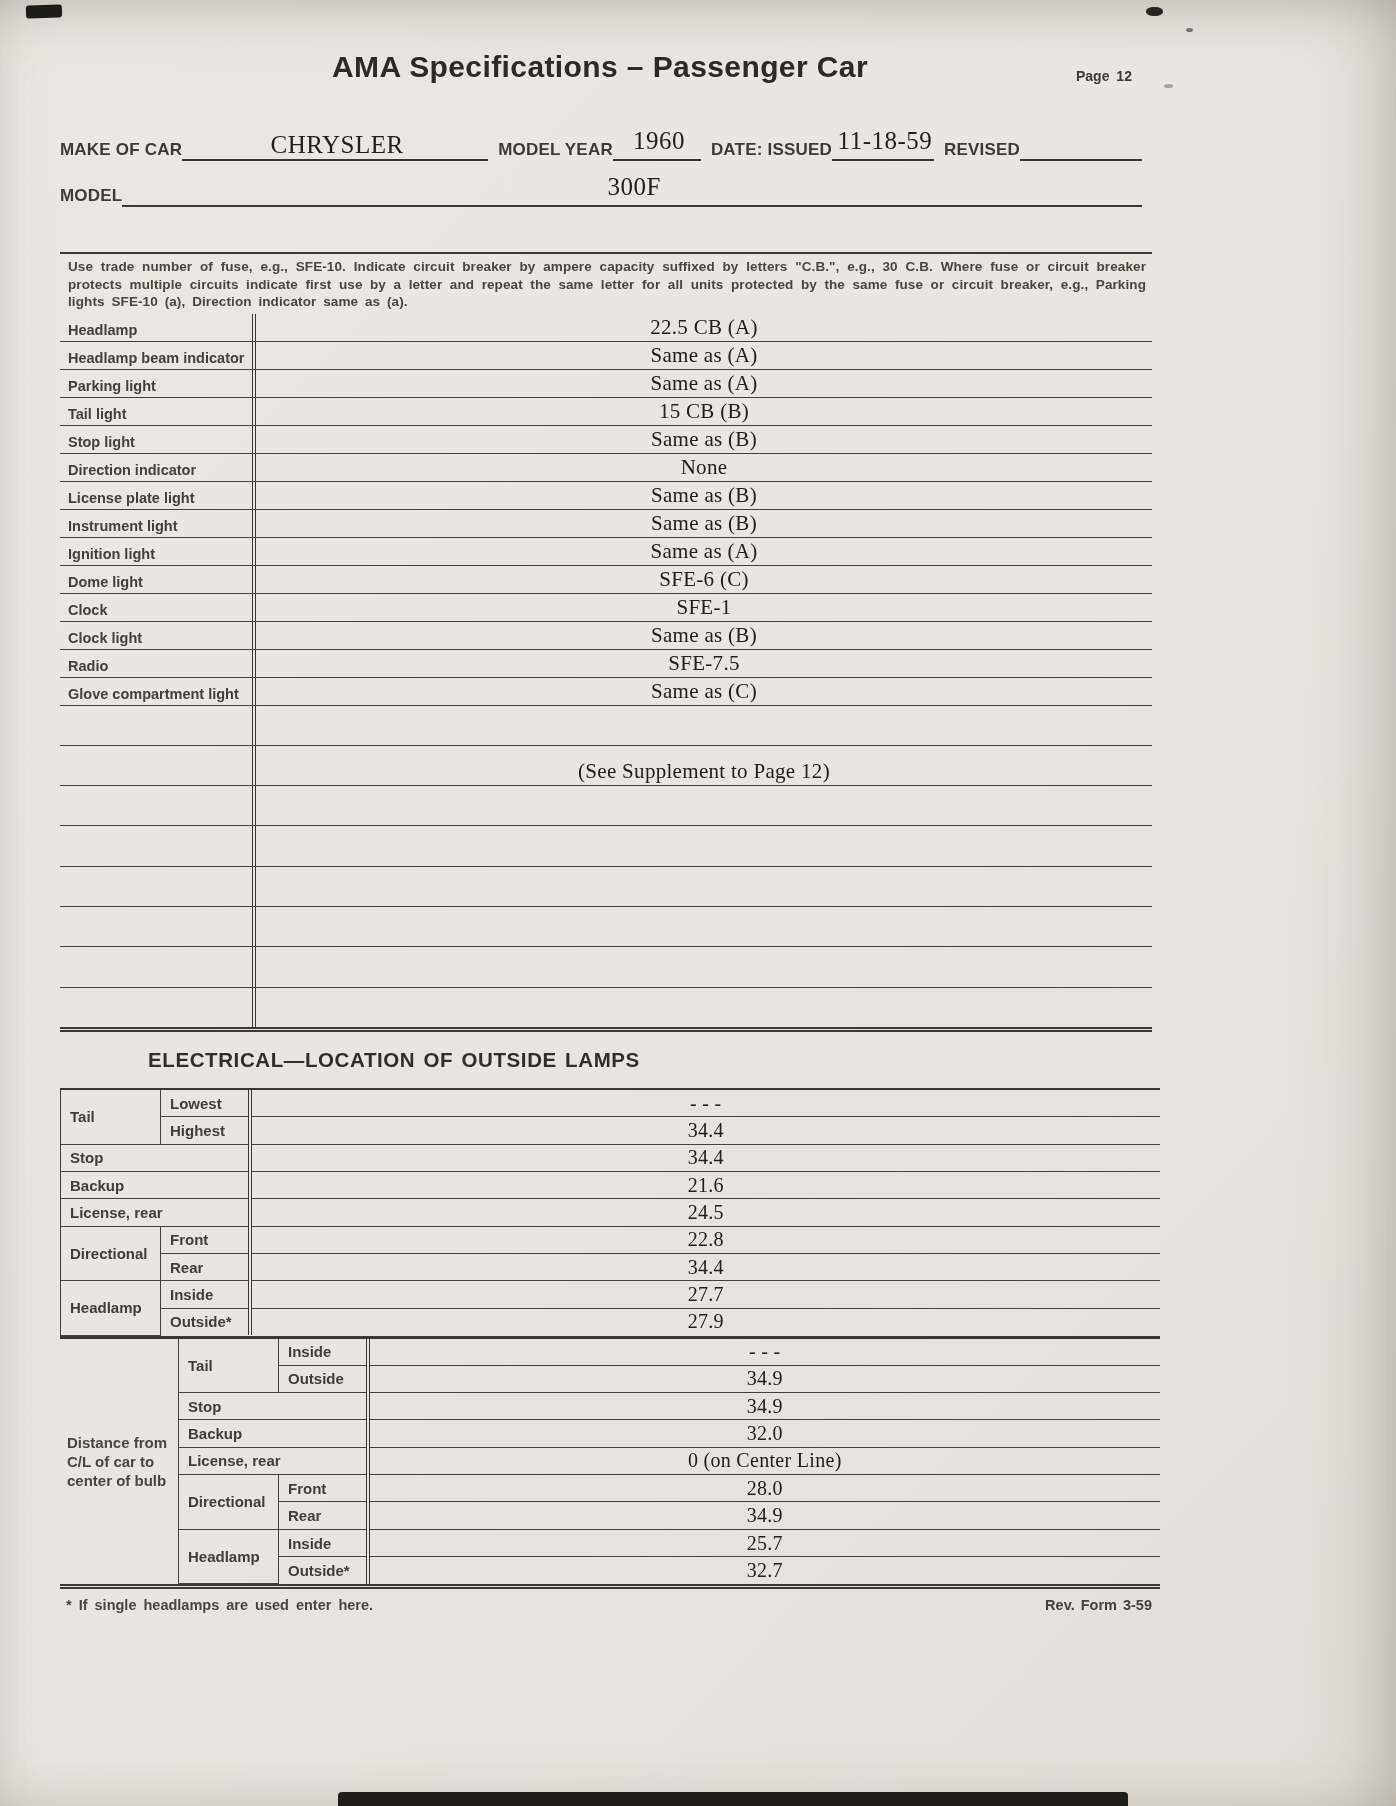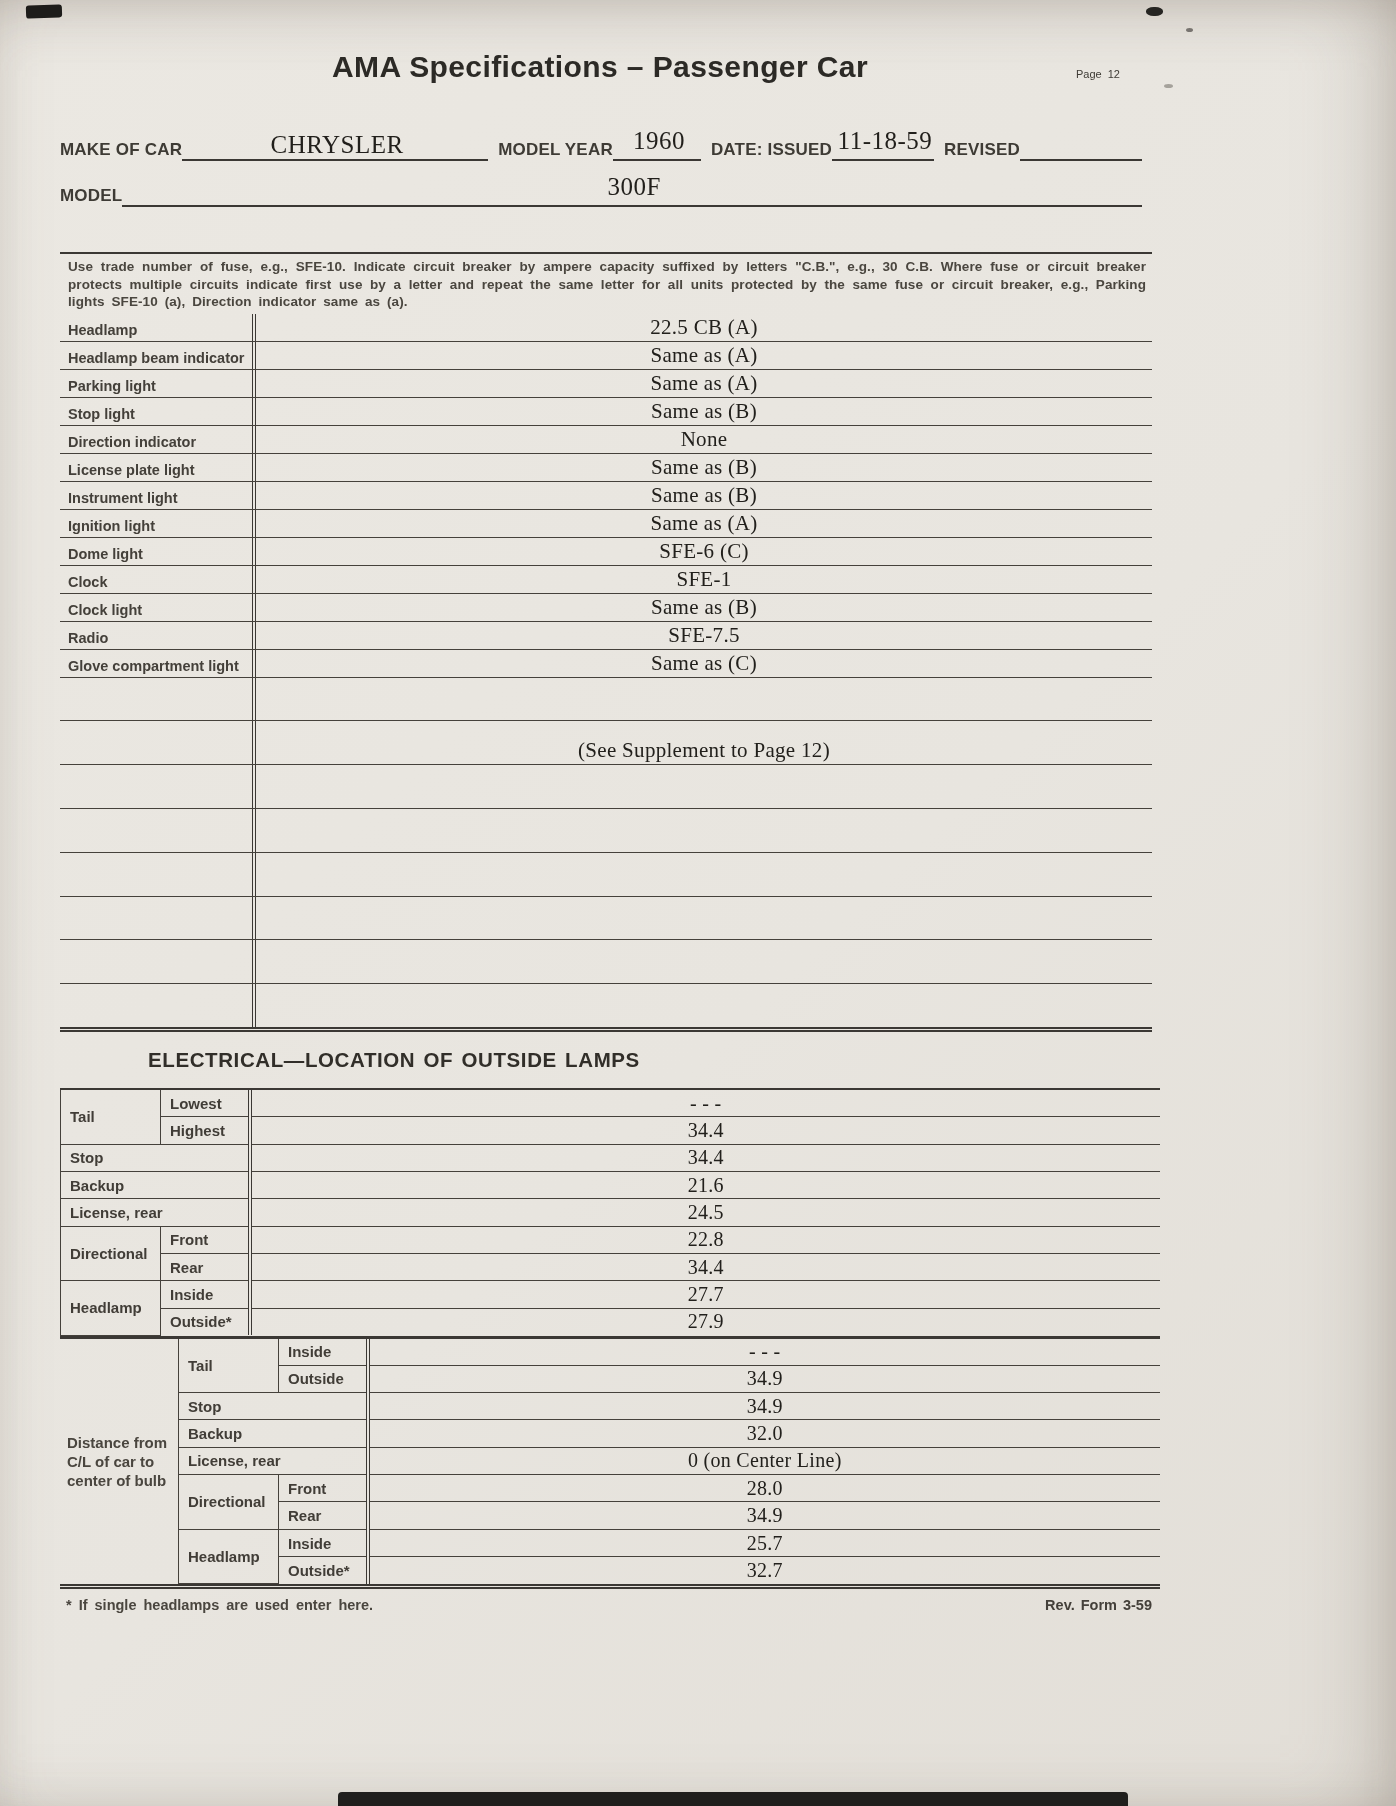--- a/index.html
+++ b/index.html
@@ -16,21 +16,21 @@
       inset 35px 0 80px -58px rgba(118,106,92,.20),
       inset 0 -25px 60px -45px rgba(118,106,92,.25);
   }
   .abs{position:absolute;}
 
   
   .title{
     left:100px;top:50px;width:1000px;text-align:center;
     font-size:30px;font-weight:bold;color:#2c2a26;letter-spacing:.4px;
   }
-  .page-num{left:1076px;top:68px;font-size:11px;font-weight:normal;color:#3e3b35;word-spacing:3px;}
+  .page-num{left:1076px;top:68px;font-size:14px;font-weight:bold;color:#3e3b35;word-spacing:3px;}
 
   .fields-row{display:flex;align-items:flex-end;}
   .fields-row1{left:60px;top:134px;width:1082px;}
   .fields-row2{left:60px;top:180px;width:1082px;}
   .flabel{font-size:17px;font-weight:bold;color:#3e3b35;white-space:nowrap;letter-spacing:.2px;padding-bottom:1px;}
   .pl{padding-left:10px;}
   .fill{
     border-bottom:2.2px solid #3b3834;text-align:center;height:27px;box-sizing:border-box;
     padding-left:4px;
   }
@@ -153,20 +153,24 @@
           <div class="fuse-label">Headlamp</div>
           <div class="fuse-value">22.5 CB (A)</div>
         </div>
         <div class="fuse-row">
           <div class="fuse-label">Headlamp beam indicator</div>
           <div class="fuse-value">Same as (A)</div>
         </div>
         <div class="fuse-row">
           <div class="fuse-label">Parking light</div>
           <div class="fuse-value">Same as (A)</div>
+        </div>
+        <div class="fuse-row">
+          <div class="fuse-label">Tail light</div>
+          <div class="fuse-value">15 CB (B)</div>
         </div>
         <div class="fuse-row">
           <div class="fuse-label">Stop light</div>
           <div class="fuse-value">Same as (B)</div>
         </div>
         <div class="fuse-row">
           <div class="fuse-label">Direction indicator</div>
           <div class="fuse-value">None</div>
         </div>
         <div class="fuse-row">

